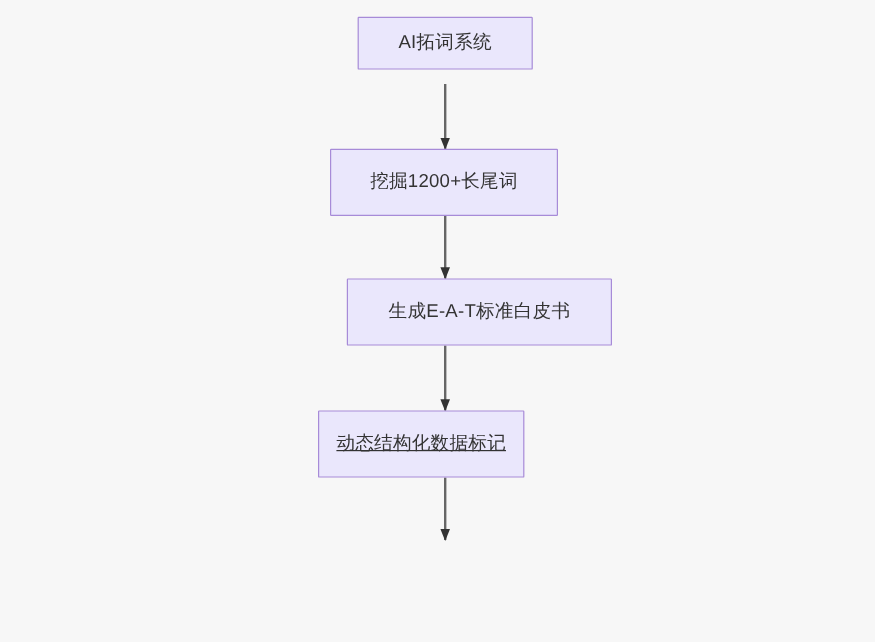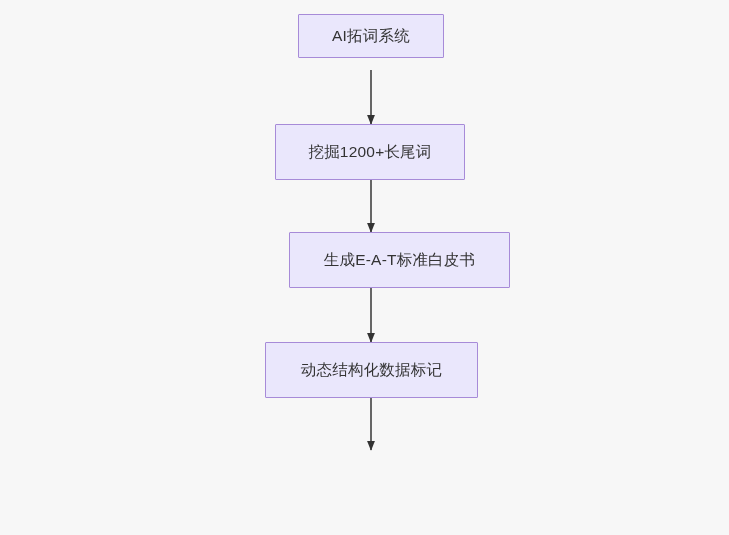--- a/index.html
+++ b/index.html
@@ -76,18 +76,18 @@
   </div>
 
   <div class="node" style="left: 275px; top: 124px; width: 190px; height: 56px; background: rgb(234, 231, 252); border-color: rgb(167, 139, 216); color: rgb(51, 51, 51);">
     <span class="node-label">挖掘1200+长尾词</span>
   </div>
 
   <div class="node" style="left: 261px; top: 232px; width: 221px; height: 56px; background: rgb(234, 231, 252); border-color: rgb(167, 139, 216); color: rgb(51, 51, 51); margin-left: 28px;">
     <span class="node-label">生成E-A-T标准白皮书</span>
   </div>
 
-  <div class="node" style="left: 265px; top: 342px; width: 213px; height: 56px; background: rgb(234, 231, 252); border-color: rgb(167, 139, 216); color: rgb(51, 51, 51);">
+  <div class="node" style="left: 265px; top: 342px; width: 172px; height: 56px; background: rgb(234, 231, 252); border-color: rgb(167, 139, 216); color: rgb(51, 51, 51); text-decoration: underline;">
     <span class="node-label">动态结构化数据标记</span>
   </div>
 
 
 </div>
 
 </body></html>

